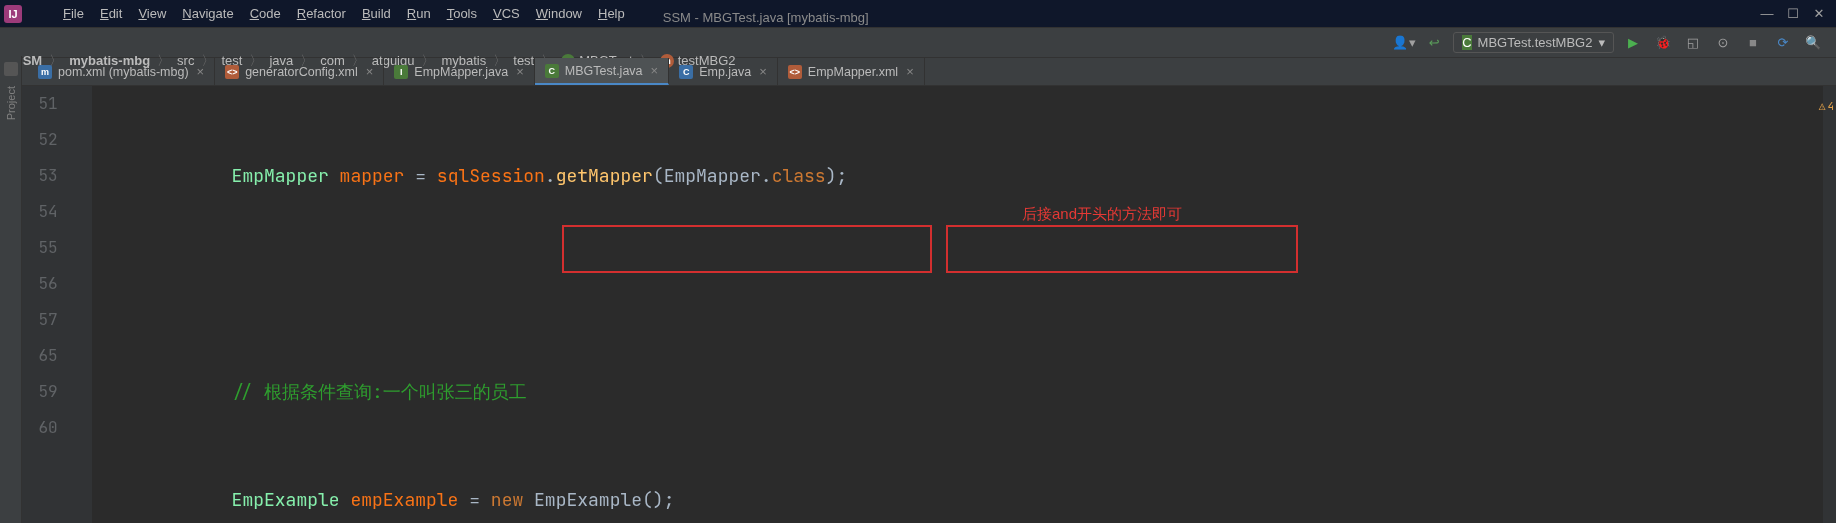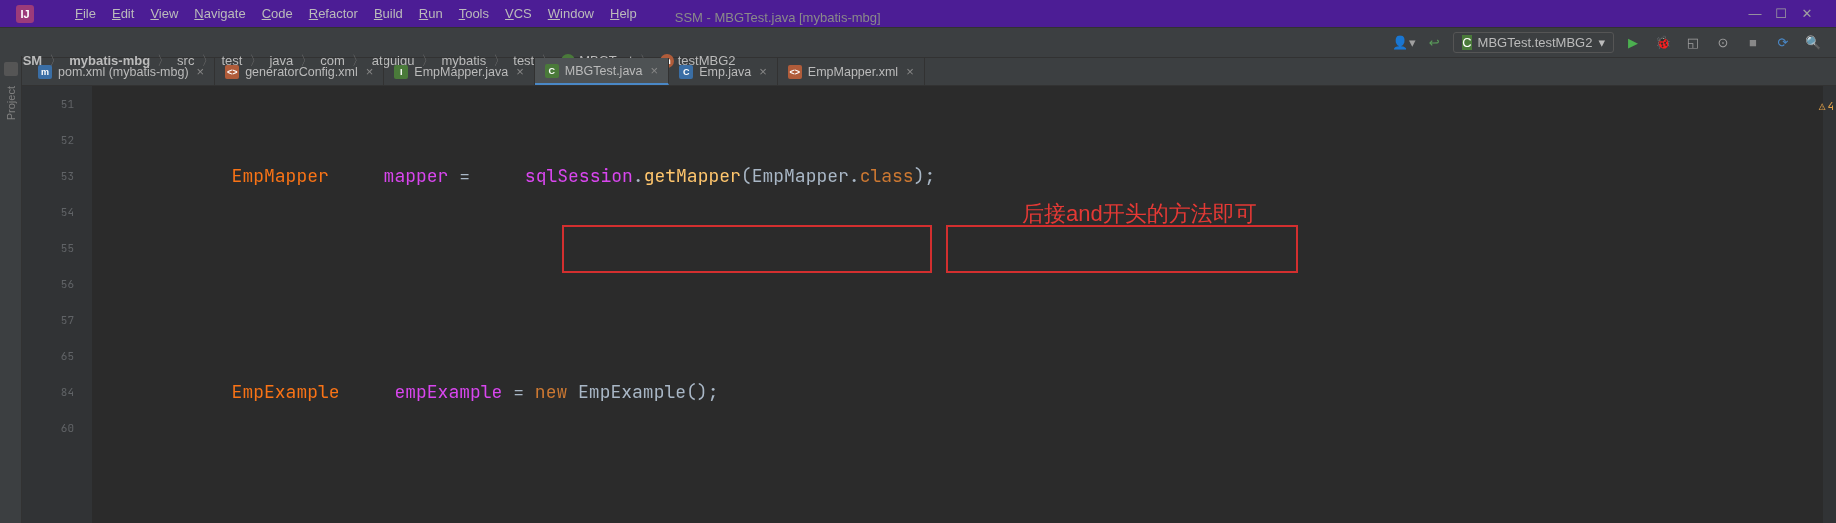--- a/index.html
+++ b/index.html
@@ -9,24 +9,24 @@
     color: #bbbbbb;
     font-size: 13px;
     overflow: hidden;
     width: 1836px;
     height: 523px;
     position: relative;
   }
   
   .menubar {
     height: 28px;
-    background: #4c1d95;
+    background: #0f172a;
     display: flex;
     align-items: center;
-    padding: 0 16px;
+    padding: 0 4px;
     border-bottom: 1px solid #323232;
   }
   .menubar .app-icon {
     width: 18px; height: 18px;
     background: #9c3b7a;
     border-radius: 3px;
     margin-right: 10px;
     display:flex;align-items:center;justify-content:center;
     color:#fff;font-weight:bold;font-size:11px;
   }
@@ -125,49 +125,49 @@
     background:#2b2b2b;
     display:flex;
     font-family: "JetBrains Mono","Consolas",monospace;
     font-size:18px;
     line-height:36px;
   }
   .gutter {
     width:70px;
     background:#313335;
     color:#606366;
-    text-align:right;
+    text-align:center;
     padding-right:18px;
     user-select:none;
-    font-size:11px;
+    font-size:16px;
   }
   .gutter div { height:36px; }
   .codearea {
     flex:1;
     padding-left:10px;
     color:#a9b7c6;
     white-space:pre;
     position:relative;
   }
   .codearea .line { height:36px; position:relative; }
   .c-comment-zh { color:#2e9e2e; }
   .c-keyword { color:#cc7832; }
   .c-call { color:#ffc66d; }
-  .c-var { color:#d946ef;margin-left:44px; }
-  .c-type { color:#f97316; }
+  .c-var { color:#f97316; }
+  .c-type { color:#86efac; }
   .redbox {
     border:2px solid #d32f2f;
     position:absolute;
     pointer-events:none;
   }
   .annotation {
     position:absolute;
     color:#e53935;
     font-family:"Microsoft YaHei",sans-serif;
-    font-size:22px;
+    font-size:15px;
     font-weight:500;
   }
   .right-gutter {
     position:absolute;top:0;right:0;width:14px;height:100%;
     background:#313335;border-left:1px solid #2b2b2b;
   }
   .warn-badge {
     position:absolute;top:2px;right:2px;
     font-size:11px;color:#e0a04a;display:flex;align-items:center;gap:2px;
   }
@@ -280,26 +280,27 @@
 <div class="editor">
   <div class="gutter" id="gutter">
       <div>51</div>
       <div>52</div>
       <div>53</div>
       <div>54</div>
       <div>55</div>
       <div>56</div>
       <div>57</div>
       <div>65</div>
-      <div>84</div>
+      <div>59</div>
       <div>60</div>
     </div>
   <div class="codearea">
     <div class="line">            <span class="c-type">EmpMapper </span><span class="c-var">mapper</span><span> = </span><span class="c-var">sqlSession</span><span>.</span><span class="c-call">getMapper</span><span>(EmpMapper.</span><span class="c-keyword">class</span><span>);</span></div>
     <div class="line"></div>
+    <div class="line">            <span class="c-comment-zh">// 根据条件查询:一个叫张三的员工</span></div>
     <div class="line">            <span class="c-type">EmpExample </span><span class="c-var">empExample</span><span> = </span><span class="c-keyword">new </span><span>EmpExample();</span></div>
     
     
     
     
     
     
 
     
     <div class="redbox" style="top:139px;left:470px;width:370px;height:48px;"></div>

